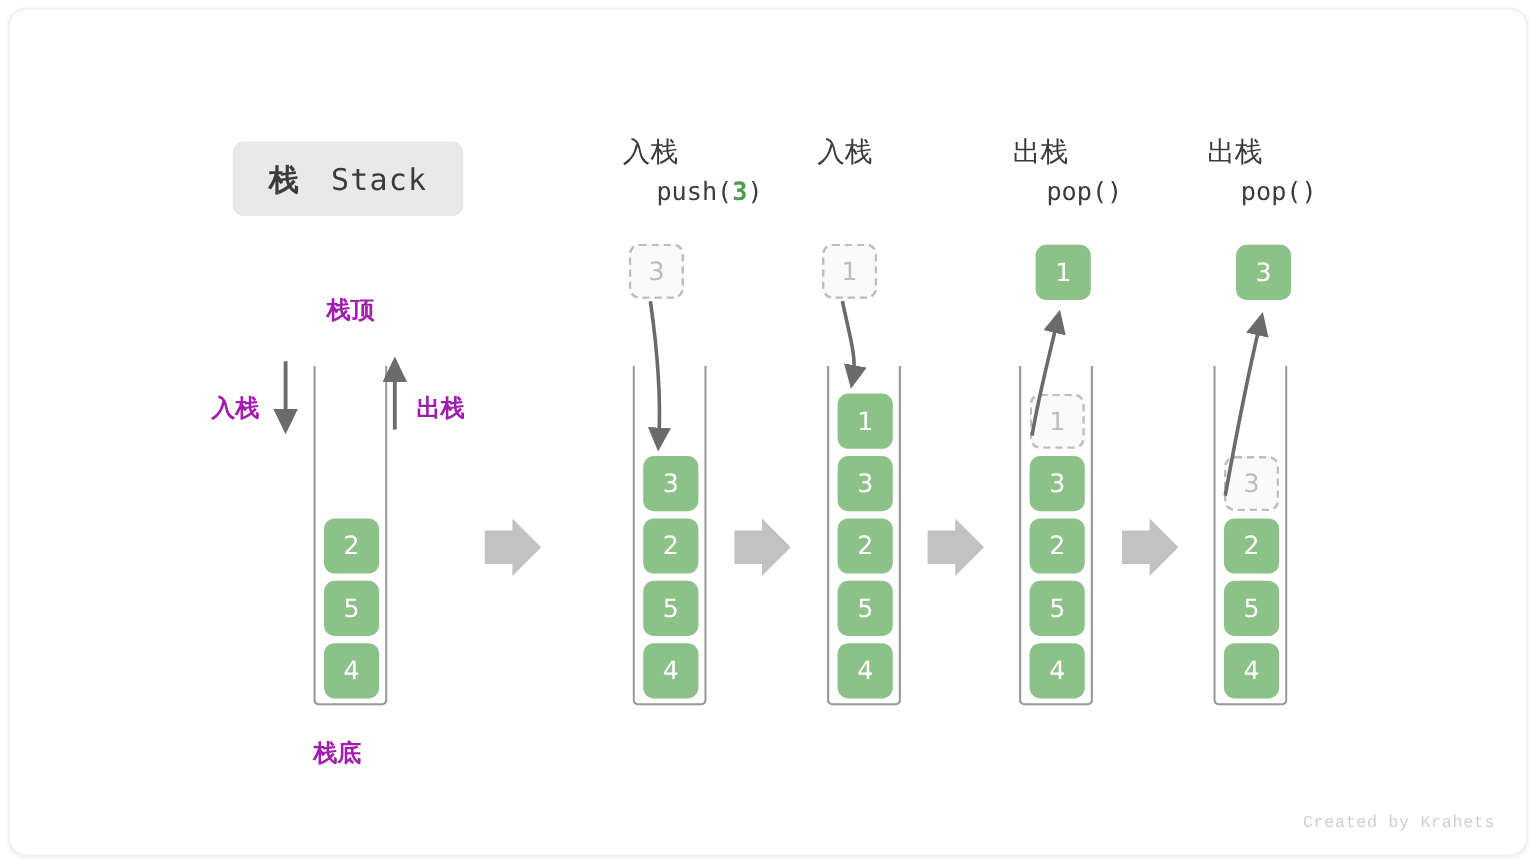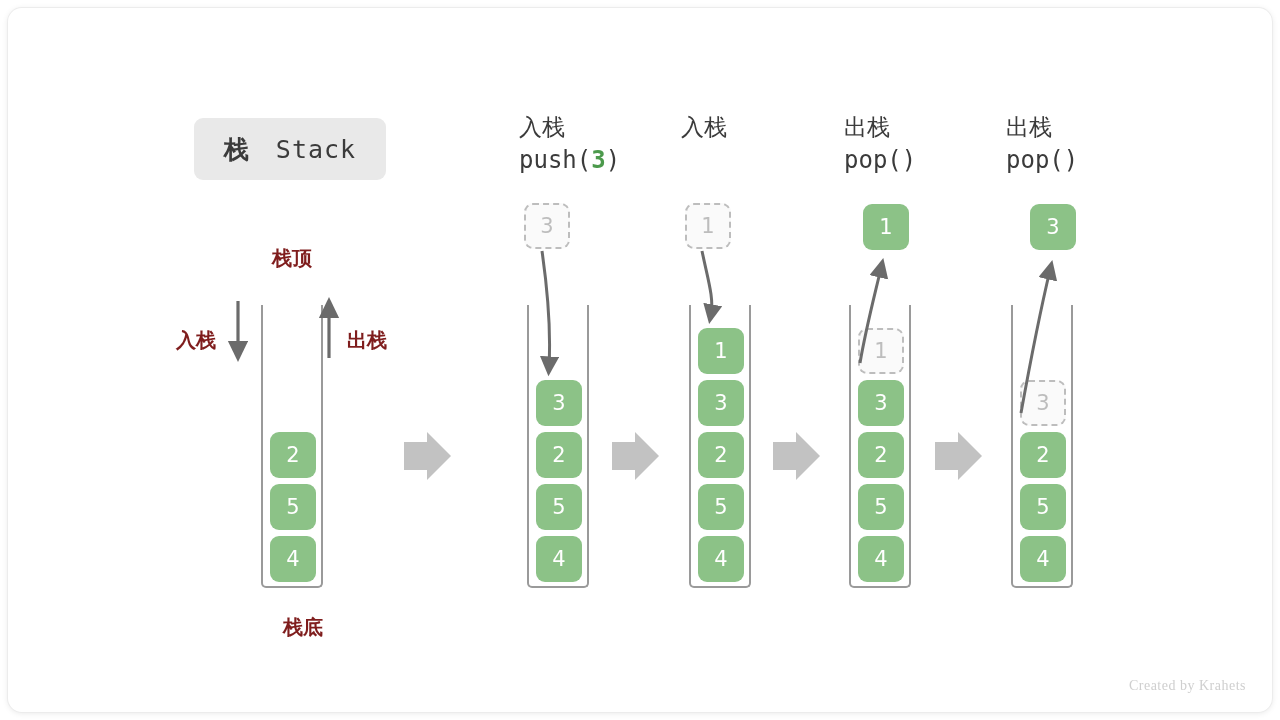--- a/index.html
+++ b/index.html
@@ -42,32 +42,33 @@
     color: #3b3b3b;
   }
   .col-head .line1 {
     font-family: "DejaVu Sans", sans-serif;
     font-size: 23px;
     line-height: 32px;
     white-space: nowrap;
   }
   .col-head .line2 {
     font-family: "DejaVu Sans Mono", monospace;
-    font-size: 24px;
+    font-size: 21px;
     line-height: 34px;
     white-space: nowrap;
+    margin-left: 28px;
   }
   .arg { color: #4c9a4c; font-weight: bold; }
 
   
   .cn-label {
     font-family: "DejaVu Sans", sans-serif;
     font-weight: bold;
     font-size: 20px;
-    color: #7f1d1d;
+    color: #a21caf;
     white-space: nowrap;
   }
 
   
   .stack-wall {
     width: 62px;
     border-left: 2px solid #9a9a9a;
     border-right: 2px solid #9a9a9a;
     border-bottom: 2px solid #9a9a9a;
     border-bottom-left-radius: 5px;
@@ -93,21 +94,21 @@
     background: #fafafa;
     color: #bdbdbd;
     border: 2px dashed #bdbdbd;
   }
 
   
   svg.overlay { position:absolute; left:0; top:0; width:1264px; height:704px; pointer-events:none; }
 
   .footer {
     right: 26px; bottom: 18px;
-    font-family: Liberation Serif, serif;
+    font-family: Liberation Mono, monospace;
     font-size: 14px;
     color: #cfcfcf;
     letter-spacing: 0.5px;
   }
 </style>
 </head>
 <body>
 
 <div id="canvas">
 
@@ -130,21 +131,21 @@
     <div class="line2"><span>pop(</span><span class="arg"></span><span>)</span></div>
   </div>
 
   <div class="abs col-head" style="left:998px; top:103px;">
     <div class="line1">出栈</div>
     <div class="line2"><span>pop(</span><span class="arg"></span><span>)</span></div>
   </div>
 
   <div class="abs cn-label" style="left:253px; top:237px; width:62px; text-align:center;">栈顶</div>
 
-  <div class="abs cn-label" style="left:253px; top:606px; width:62px; text-align:right;">栈底</div>
+  <div class="abs cn-label" style="left:253px; top:606px; width:62px; text-align:left;">栈底</div>
 
   <div class="abs cn-label" style="left:168px; top:319px;">入栈</div>
 
   <div class="abs cn-label" style="left:339px; top:319px;">出栈</div>
 
   <div class="abs stack-wall" style="left:253px; top:297px; height:283px;">
     <div class="cell filled abs" style="left:7px; top:127px;">2</div>
     <div class="cell filled abs" style="left:7px; top:179px;">5</div>
     <div class="cell filled abs" style="left:7px; top:231px;">4</div>
   </div>

